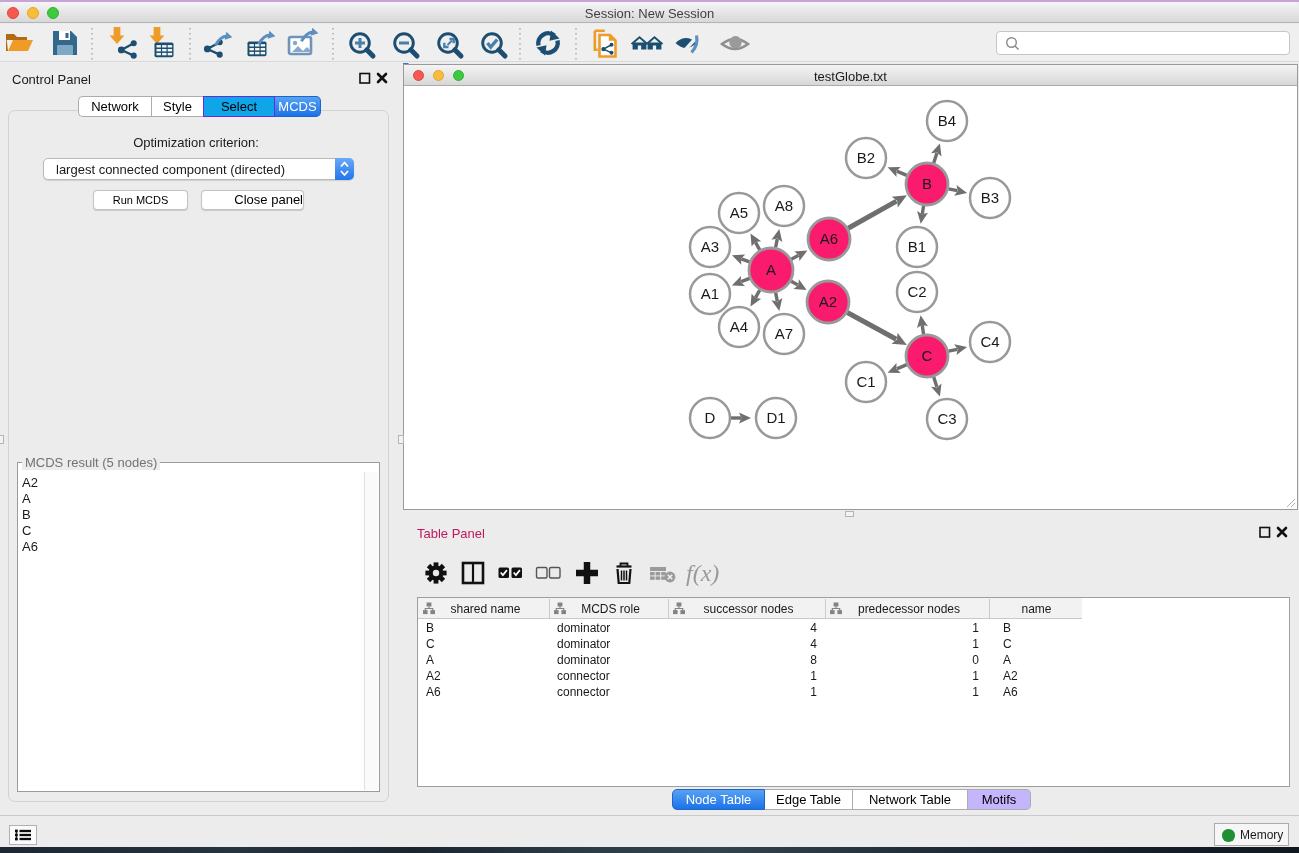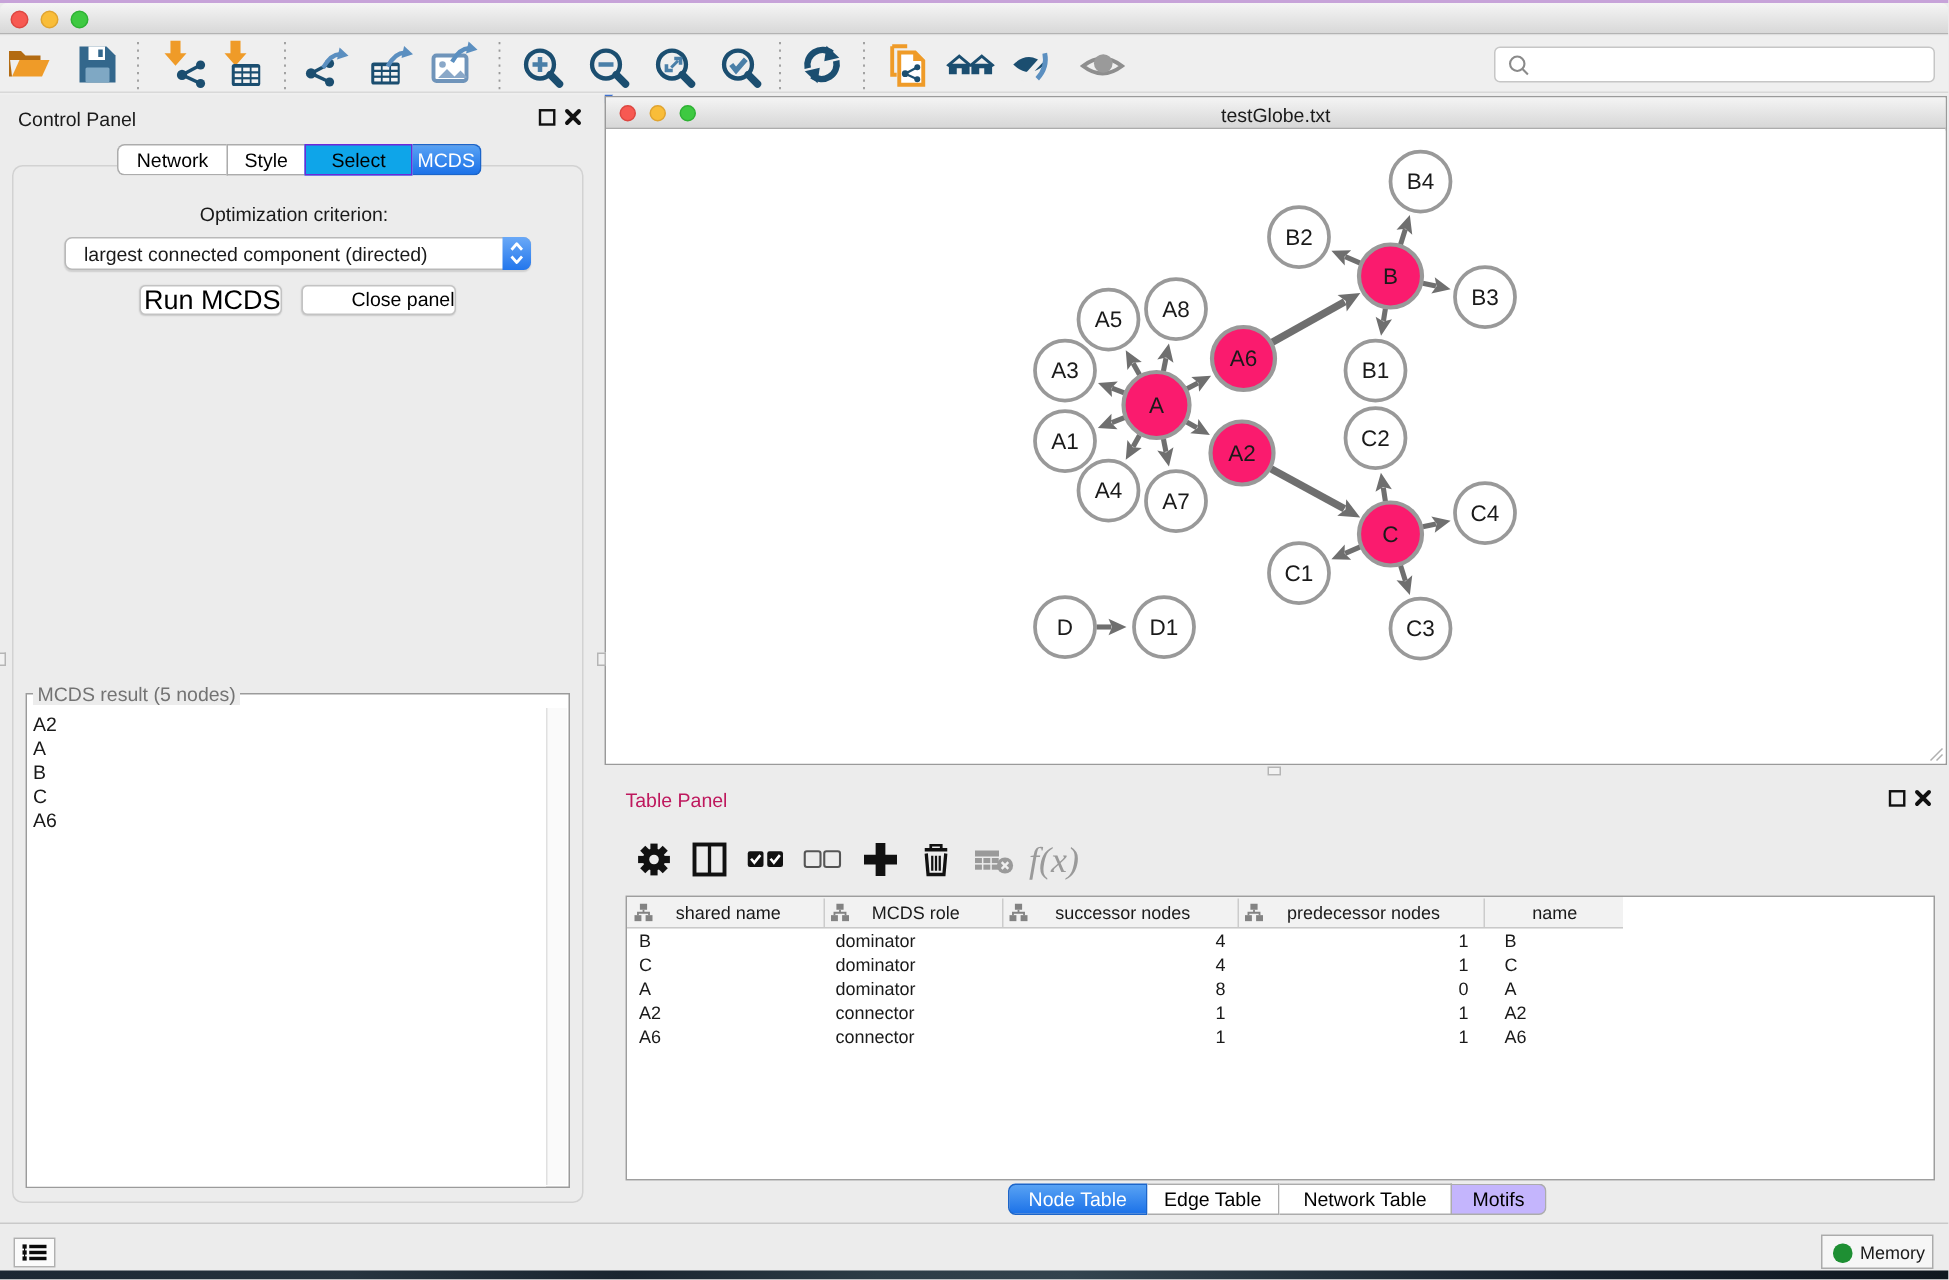--- a/index.html
+++ b/index.html
@@ -11,20 +11,21 @@
 </style>
 </head>
 <body>
 
 <div class="abs" style="left:0;top:0;width:1299px;height:2px;background:#c7a3d9"></div>
 
 <div class="abs" style="left:0;top:2px;width:1299px;height:21px;background:linear-gradient(#f5f5f5,#d8d8d8);border-bottom:1px solid #b3b3b3;border-radius:5px 5px 0 0">
   <div class="tl" style="left:7px;top:5px;width:12px;height:12px;background:#f75952;border:0.5px solid #dd4741"></div>
   <div class="tl" style="left:27px;top:5px;width:12px;height:12px;background:#f9bd39;border:0.5px solid #e0a430"></div>
   <div class="tl" style="left:47px;top:5px;width:12px;height:12px;background:#3ec941;border:0.5px solid #2eb234"></div>
+  <div class="abs" style="left:0;top:4px;width:1299px;text-align:center;font-size:13px;color:#3f3f3f">Session: New Session</div>
 </div>
 
 <div class="abs" id="toolbar" style="left:0;top:24px;width:1299px;height:39px;background:#efefef">
     <svg width="1299" height="39" viewBox="0 0 1299 39">
 <line x1="92" y1="4" x2="92" y2="36" stroke="#9a9a9a" stroke-width="1.2" stroke-dasharray="1.5,3.5"></line>
 <line x1="190" y1="4" x2="190" y2="36" stroke="#9a9a9a" stroke-width="1.2" stroke-dasharray="1.5,3.5"></line>
 <line x1="333" y1="4" x2="333" y2="36" stroke="#9a9a9a" stroke-width="1.2" stroke-dasharray="1.5,3.5"></line>
 <line x1="520" y1="4" x2="520" y2="36" stroke="#9a9a9a" stroke-width="1.2" stroke-dasharray="1.5,3.5"></line>
 <line x1="576" y1="4" x2="576" y2="36" stroke="#9a9a9a" stroke-width="1.2" stroke-dasharray="1.5,3.5"></line>
 <g transform="translate(19,19)">
@@ -179,21 +180,21 @@
     <div class="abs" style="right:-1px;top:-1px;width:19px;height:22px;background:linear-gradient(#6aa9f7,#2376ec);border-radius:0 5px 5px 0">
       <svg width="19" height="22">
           <path d="M6,8.5 L9.5,4.5 L13,8.5" fill="none" stroke="#fff" stroke-width="1.8" stroke-linejoin="round"></path>
           <path d="M6,13 L9.5,17 L13,13" fill="none" stroke="#fff" stroke-width="1.8" stroke-linejoin="round"></path>
         </svg>
     </div>
   </div>
 
   <div class="abs" style="left:0;top:72px;width:392px;text-align:center;font-size:13px;color:#1a1a1a">Optimization criterion:</div>
 
-  <div class="abs" style="left:93px;top:127px;width:95px;height:20px;background:#fff;border:1px solid #c3c3c3;border-radius:4px;text-align:right;font-size:18px;line-height:18px;box-shadow:0 0.5px 1px rgba(0,0,0,0.15)">Run MCDS</div>
+  <div class="abs" style="left:93px;top:127px;width:95px;height:20px;background:#fff;border:1px solid #c3c3c3;border-radius:4px;text-align:center;font-size:11px;line-height:18px;box-shadow:0 0.5px 1px rgba(0,0,0,0.15)">Run MCDS</div>
   <div class="abs" style="left:201px;top:127px;width:103px;height:20px;background:#fff;border:1px solid #c3c3c3;border-radius:4px;text-align:right;font-size:13px;line-height:18px;box-shadow:0 0.5px 1px rgba(0,0,0,0.15)">Close panel</div>
 
   <div class="abs" style="left:17px;top:399px;width:363px;height:330px;border:1px solid #9b9b9b;background:#fff">
     <div class="abs" style="left:0;top:9px;bottom:0;right:15px;background:#fff"></div>
     <div class="abs" style="right:1px;top:9px;width:14px;bottom:1px;background:#fafafa;border-left:1px solid #e0e0e0"></div>
     <div class="abs" style="left:4px;top:-8px;background:#ececec;padding:0 3px;font-size:13px;color:#737373">MCDS result (5 nodes)</div>
     <div class="abs" style="left:4px;top:12px;font-size:13px;color:#1a1a1a;line-height:16px">A2<br>A<br>B<br>C<br>A6</div>
   </div>
 </div>
 

